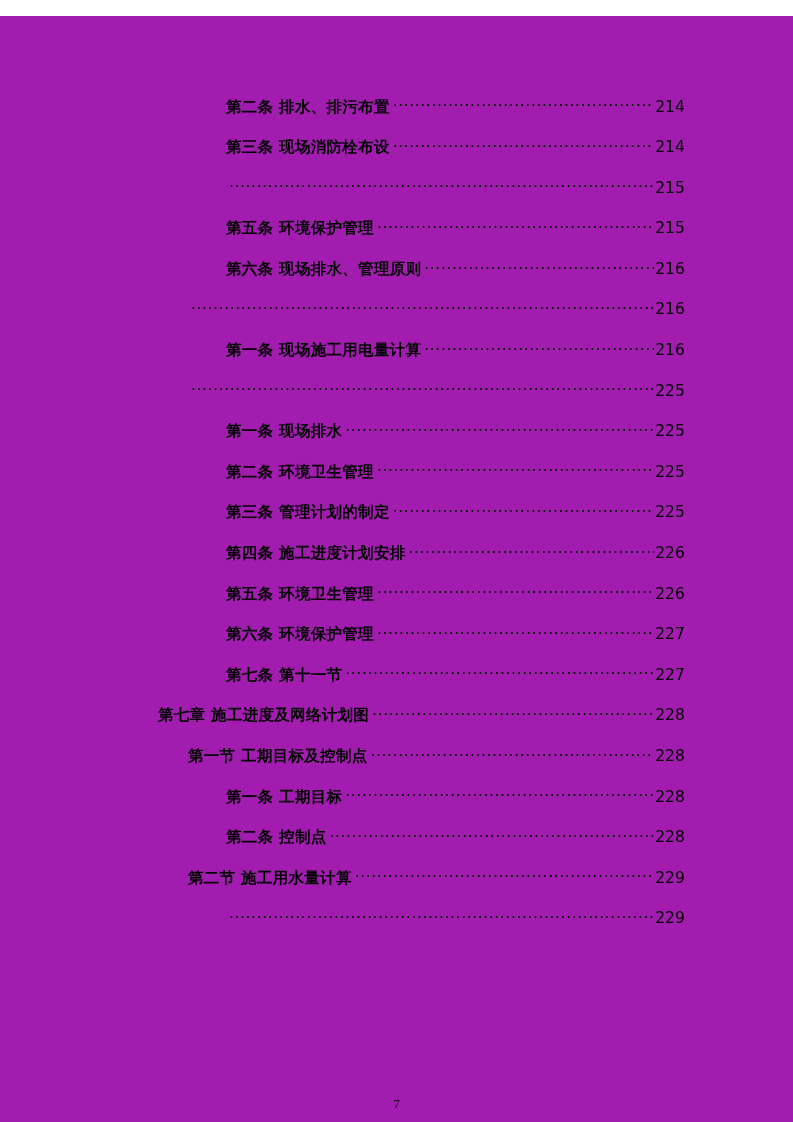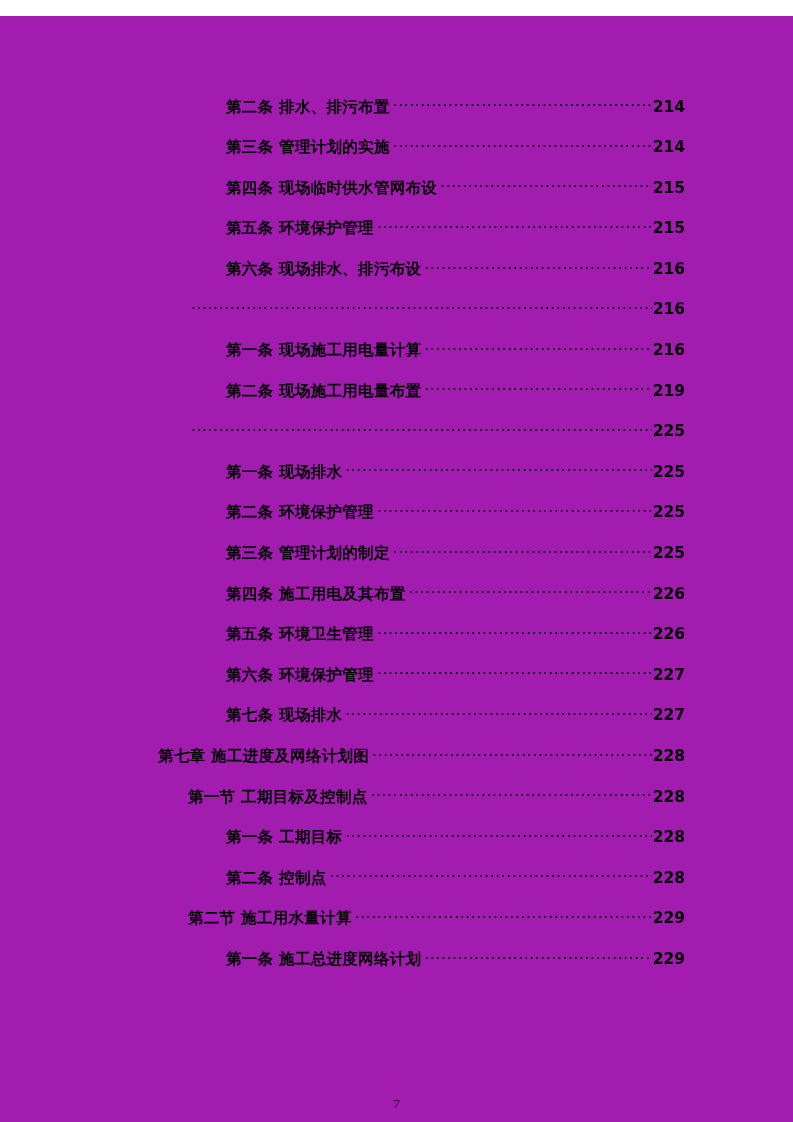--- a/index.html
+++ b/index.html
@@ -54,21 +54,21 @@
     letter-spacing: 0.6px;
     color: #000;
     display: block;
     white-space: nowrap;
     position: absolute;
     bottom: 0.05em;
     left: 0;
   }
   .toc-row .pageno {
     flex: 0 0 auto;
-    font-weight: bold;
+    font-weight: normal;
     font-size: 15.5px;
     text-align: center;
     min-width: 30px;
   }
   
   .lvl-chapter { padding-left: 48px; }
   .lvl-section { padding-left: 78px; }
   .lvl-article { padding-left: 116px; }
 
   .footer {
@@ -86,89 +86,83 @@
 <body>
 
 <div class="page">
   <div class="toc" id="toc-container">
       <div class="toc-row lvl-article">
         <span class="label">第二条 排水、排污布置</span>
         <span class="leader"></span>
         <span class="pageno">214</span>
       </div>
       <div class="toc-row lvl-article">
-        <span class="label">第三条 管理计划的实施</span>
+        <span class="label">第三条 现场消防栓布设</span>
         <span class="leader"></span>
         <span class="pageno">214</span>
       </div>
       <div class="toc-row lvl-article">
-        <span class="label">第四条 现场临时供水管网布设</span>
         <span class="leader"></span>
         <span class="pageno">215</span>
       </div>
       <div class="toc-row lvl-article">
         <span class="label">第五条 环境保护管理</span>
         <span class="leader"></span>
         <span class="pageno">215</span>
       </div>
       <div class="toc-row lvl-article">
-        <span class="label">第六条 现场排水、排污布设</span>
+        <span class="label">第六条 现场排水、管理原则</span>
         <span class="leader"></span>
         <span class="pageno">216</span>
       </div>
       <div class="toc-row lvl-section">
         <span class="leader"></span>
         <span class="pageno">216</span>
       </div>
       <div class="toc-row lvl-article">
         <span class="label">第一条 现场施工用电量计算</span>
         <span class="leader"></span>
         <span class="pageno">216</span>
       </div>
-      <div class="toc-row lvl-article">
-        <span class="label">第二条 现场施工用电量布置</span>
-        <span class="leader"></span>
-        <span class="pageno">219</span>
-      </div>
       <div class="toc-row lvl-section">
         <span class="leader"></span>
         <span class="pageno">225</span>
       </div>
       <div class="toc-row lvl-article">
         <span class="label">第一条 现场排水</span>
         <span class="leader"></span>
         <span class="pageno">225</span>
       </div>
       <div class="toc-row lvl-article">
-        <span class="label">第二条 环境保护管理</span>
+        <span class="label">第二条 环境卫生管理</span>
         <span class="leader"></span>
         <span class="pageno">225</span>
       </div>
       <div class="toc-row lvl-article">
         <span class="label">第三条 管理计划的制定</span>
         <span class="leader"></span>
         <span class="pageno">225</span>
       </div>
       <div class="toc-row lvl-article">
-        <span class="label">第四条 施工用电及其布置</span>
+        <span class="label">第四条 施工进度计划安排</span>
         <span class="leader"></span>
         <span class="pageno">226</span>
       </div>
       <div class="toc-row lvl-article">
         <span class="label">第五条 环境卫生管理</span>
         <span class="leader"></span>
         <span class="pageno">226</span>
       </div>
       <div class="toc-row lvl-article">
         <span class="label">第六条 环境保护管理</span>
         <span class="leader"></span>
         <span class="pageno">227</span>
       </div>
       <div class="toc-row lvl-article">
-        <span class="label">第七条 现场排水</span>
+        <span class="label">第七条 第十一节</span>
         <span class="leader"></span>
         <span class="pageno">227</span>
       </div>
       <div class="toc-row lvl-chapter">
         <span class="label">第七章 施工进度及网络计划图</span>
         <span class="leader"></span>
         <span class="pageno">228</span>
       </div>
       <div class="toc-row lvl-section">
         <span class="label">第一节 工期目标及控制点</span>
@@ -184,19 +178,18 @@
         <span class="label">第二条 控制点</span>
         <span class="leader"></span>
         <span class="pageno">228</span>
       </div>
       <div class="toc-row lvl-section">
         <span class="label">第二节 施工用水量计算</span>
         <span class="leader"></span>
         <span class="pageno">229</span>
       </div>
       <div class="toc-row lvl-article">
-        <span class="label">第一条 施工总进度网络计划</span>
         <span class="leader"></span>
         <span class="pageno">229</span>
       </div>
     </div>
   <div class="footer">7</div>
 </div>
 
 </body></html>

